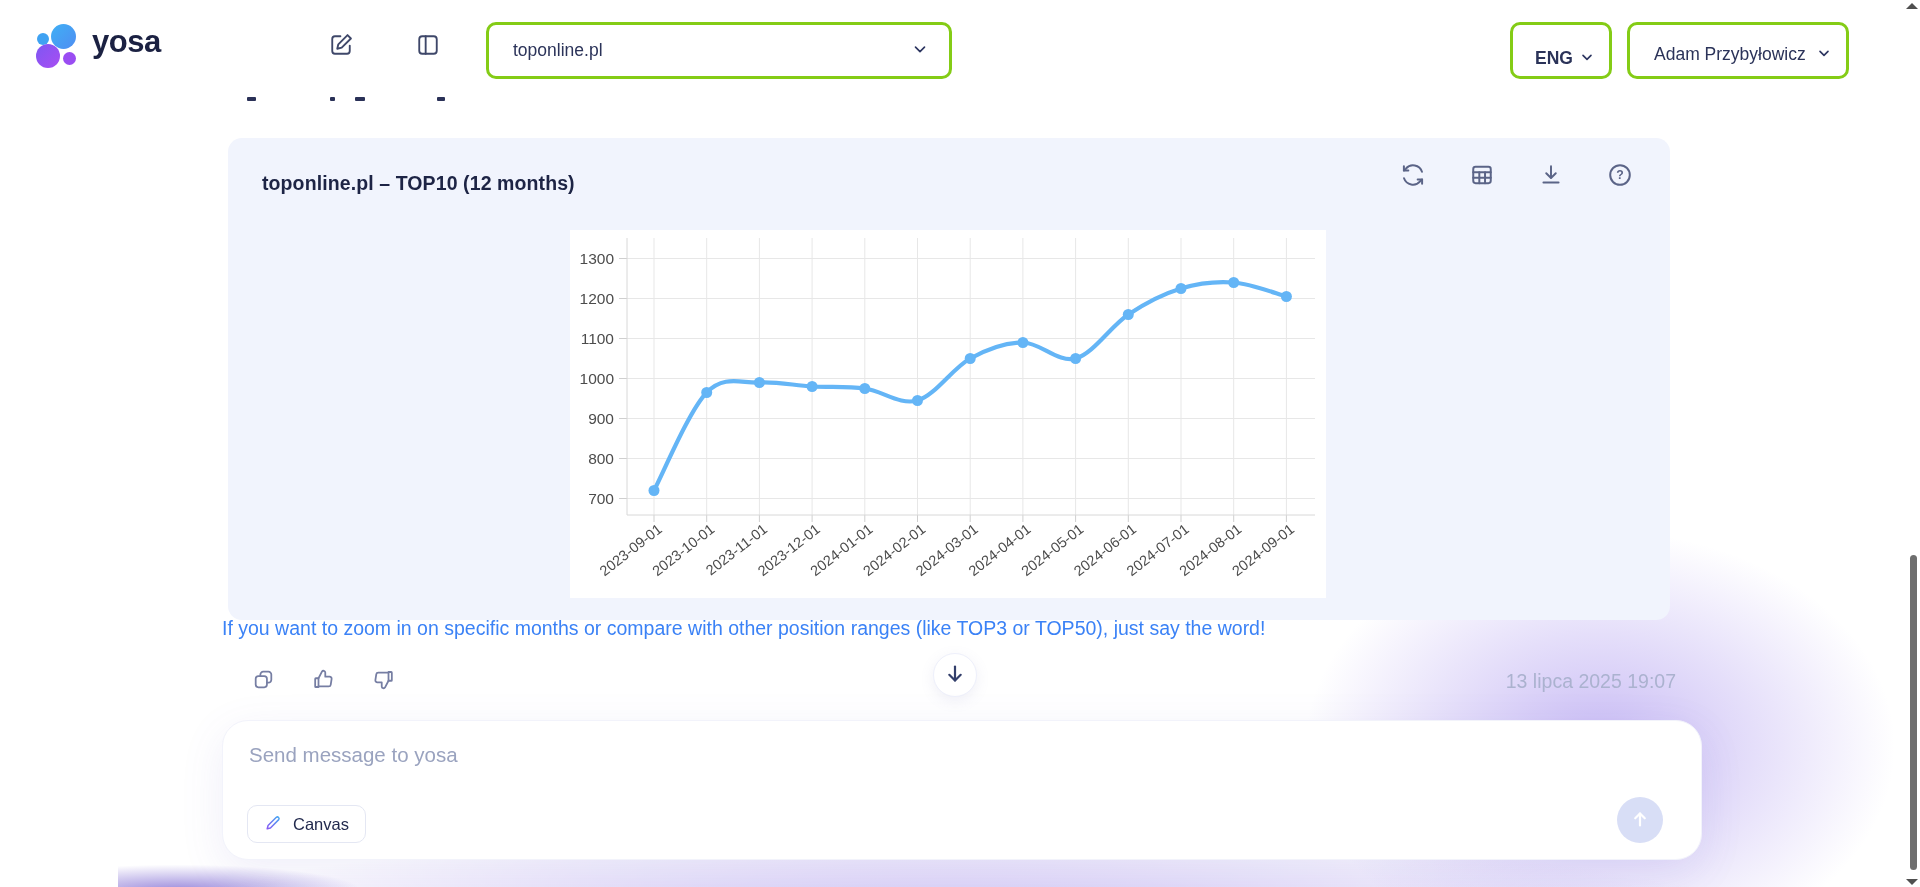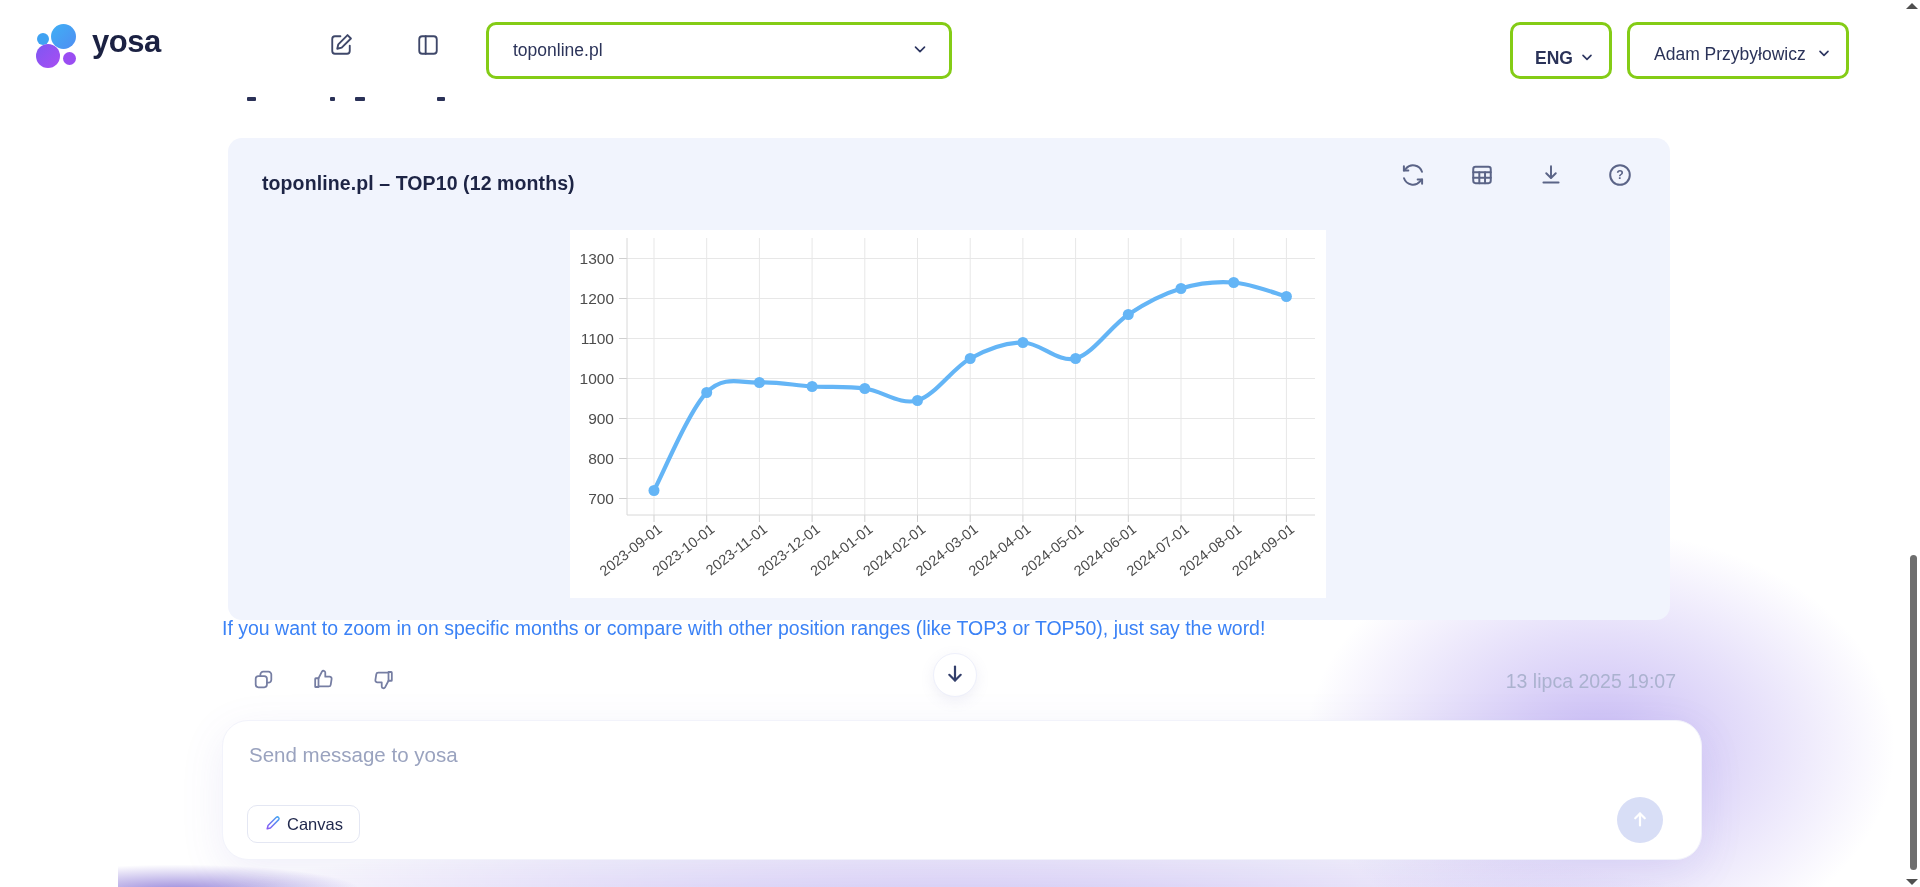--- a/index.html
+++ b/index.html
@@ -60,21 +60,21 @@
     display:flex; align-items:center; justify-content:center; cursor:pointer; }
   .timestamp { position:absolute; right:244px; top:670px; font-size:19.5px; color:#abb2cf; }
 
   
   .composer { position:absolute; left:222px; top:720px; width:1480px; height:140px; background:#ffffff; border-radius:26px;
     border:1px solid #f2f3fb; box-shadow:0 12px 44px rgba(98,88,196,.10); }
   .composer textarea { position:absolute; left:26px; top:22px; width:1340px; height:58px; border:none; outline:none; resize:none;
     font-family:"Liberation Sans", sans-serif; font-size:20.5px; color:#1d2445; background:transparent; }
   .composer textarea::placeholder { color:#9aa3bf; }
   .canvas-btn { position:absolute; left:24px; top:84px; height:38px; padding:13px 16px; background:#fff; border:1px solid #e4e7f3;
-    border-radius:10px; display:flex; align-items:center; gap:4px; cursor:pointer; }
+    border-radius:10px; display:flex; align-items:center; gap:10px; cursor:pointer; }
   .canvas-btn span { font-size:16.5px; color:#222a4e; }
   .send-btn { position:absolute; left:1394px; top:76px; width:46px; height:46px; border-radius:50%; background:#d8def6;
     border:none; display:flex; align-items:center; justify-content:center; cursor:pointer; }
 
   
   .sb-thumb { position:absolute; right:3px; top:555px; width:7px; height:315px; background:#6e6e6e; border-radius:4px; cursor:pointer; }
   .sb-up, .sb-down { position:absolute; right:2px; width:0; height:0; border-left:6px solid transparent; border-right:6px solid transparent; cursor:pointer; }
   .sb-up { top:3px; border-bottom:6px solid #4f4f4f; }
   .sb-down { bottom:2px; border-top:6px solid #4f4f4f; }
 </style>

